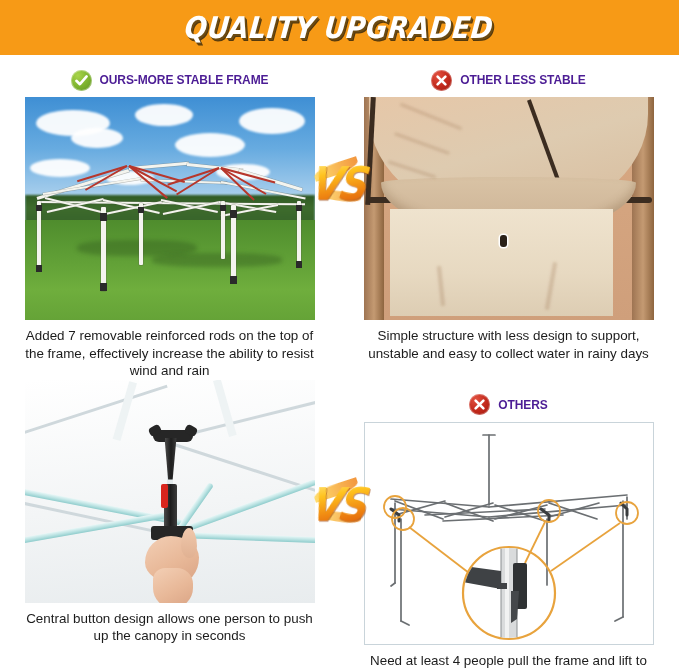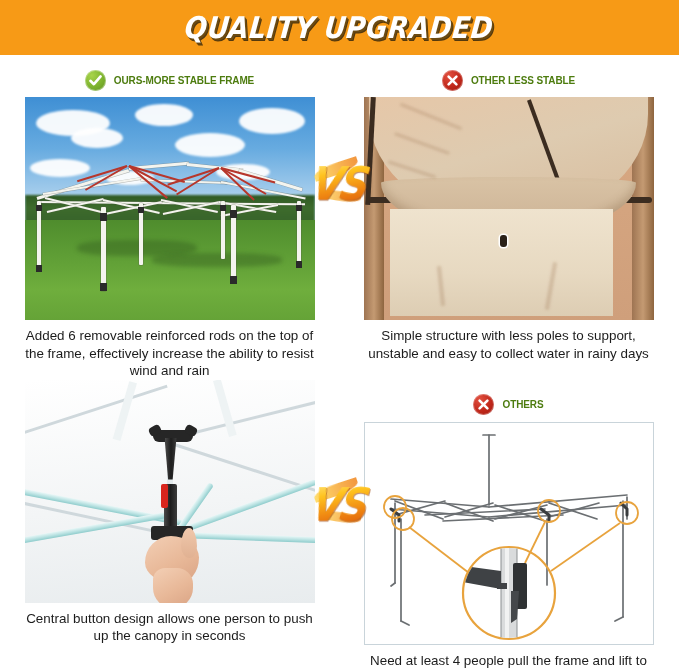--- a/index.html
+++ b/index.html
@@ -78,22 +78,22 @@
     box-shadow: inset 0 0 0 1px rgba(255,255,255,0.35);
   }
   .badge.bad {
     background: radial-gradient(circle at 32% 26%, #e2503f 0%, #c0271a 55%, #9e1d12 100%);
     box-shadow: inset 0 0 0 1px rgba(255,255,255,0.3);
   }
   .badge svg { position: absolute; left: 0; top: 0; }
   .cell-title {
     font-family: "Liberation Sans", sans-serif;
     font-weight: bold;
-    font-size: 10px;
-    color: #4d7c0f;
+    font-size: 12px;
+    color: #4c1d95;
     letter-spacing: -0.1px;
     white-space: nowrap;
   }
 
   
   .media {
     width: 290px;
     height: 223px;
     position: relative;
     overflow: hidden;
@@ -311,21 +311,21 @@
 
         <div class="pole" style="left:206px;top:108px;width:5px;height:78px;"></div>
         <div class="pole-foot" style="left:205px;top:113px;width:7px;height:8px;"></div>
         <div class="pole-foot" style="left:205px;top:179px;width:7px;height:8px;"></div>
 
         <div class="pole" style="left:272px;top:104px;width:4px;height:66px;"></div>
         <div class="pole-foot" style="left:271px;top:108px;width:6px;height:6px;"></div>
         <div class="pole-foot" style="left:271px;top:164px;width:6px;height:7px;"></div>
       </div>
 
-      <div class="caption">Added 6 removable reinforced rods on the top of the frame, effectively increase the ability to resist wind and rain</div>
+      <div class="caption">Added 7 removable reinforced rods on the top of the frame, effectively increase the ability to resist wind and rain</div>
     </div>
 
     <div class="cell">
       <div class="cell-head">
         <span class="badge bad">
           <svg width="21" height="21" viewBox="0 0 21 21">
             <path d="M6.6 6.6 L14.4 14.4 M14.4 6.6 L6.6 14.4" fill="none" stroke="#ffffff" stroke-width="2.6" stroke-linecap="round"></path>
           </svg>
         </span>
         <span class="cell-title">OTHER LESS STABLE</span>
@@ -343,21 +343,21 @@
         <div class="ph2-sag"></div>
         <div class="ph2-wall"></div>
         <div class="ph2-clip"></div>
         <div class="ph2-crease" style="left:12%;top:8%;width:66px;height:3px;transform:rotate(22deg);"></div>
         <div class="ph2-crease" style="left:10%;top:20%;width:58px;height:3px;transform:rotate(20deg);"></div>
         <div class="ph2-crease" style="left:8%;top:32%;width:50px;height:3px;transform:rotate(18deg);"></div>
         <div class="ph2-crease" style="left:64%;top:74%;width:4px;height:48px;transform:rotate(10deg);"></div>
         <div class="ph2-crease" style="left:26%;top:76%;width:4px;height:40px;transform:rotate(-6deg);"></div>
       </div>
 
-      <div class="caption">Simple structure with less poles to support, unstable and easy to collect water in rainy days</div>
+      <div class="caption">Simple structure with less design to support, unstable and easy to collect water in rainy days</div>
     </div>
 
     <div class="vs-wrap" style="top:100px;">
       <div class="vs-flame" style="left:8px;top:8px;width:46px;height:12px;transform:rotate(-18deg);opacity:.8;"></div>
       <div class="vs-flame" style="left:14px;top:36px;width:42px;height:10px;transform:rotate(10deg);opacity:.75;"></div>
       <span class="vs-text">VS</span>
     </div>
   </div>
 
   <div class="row">

